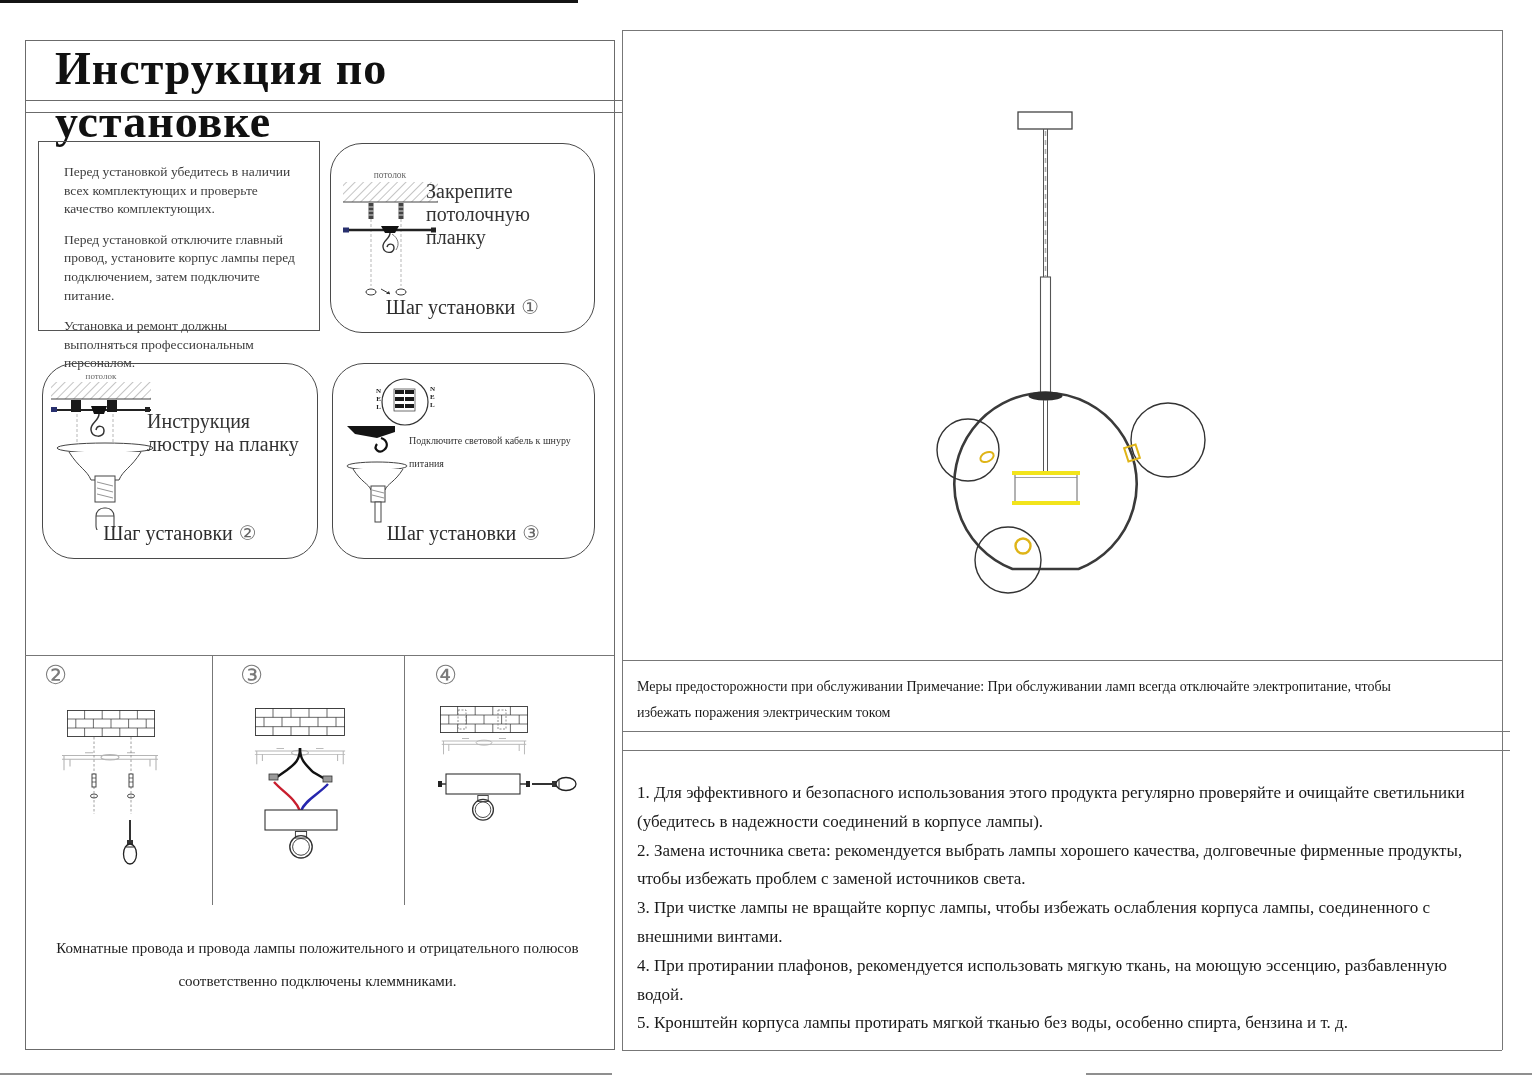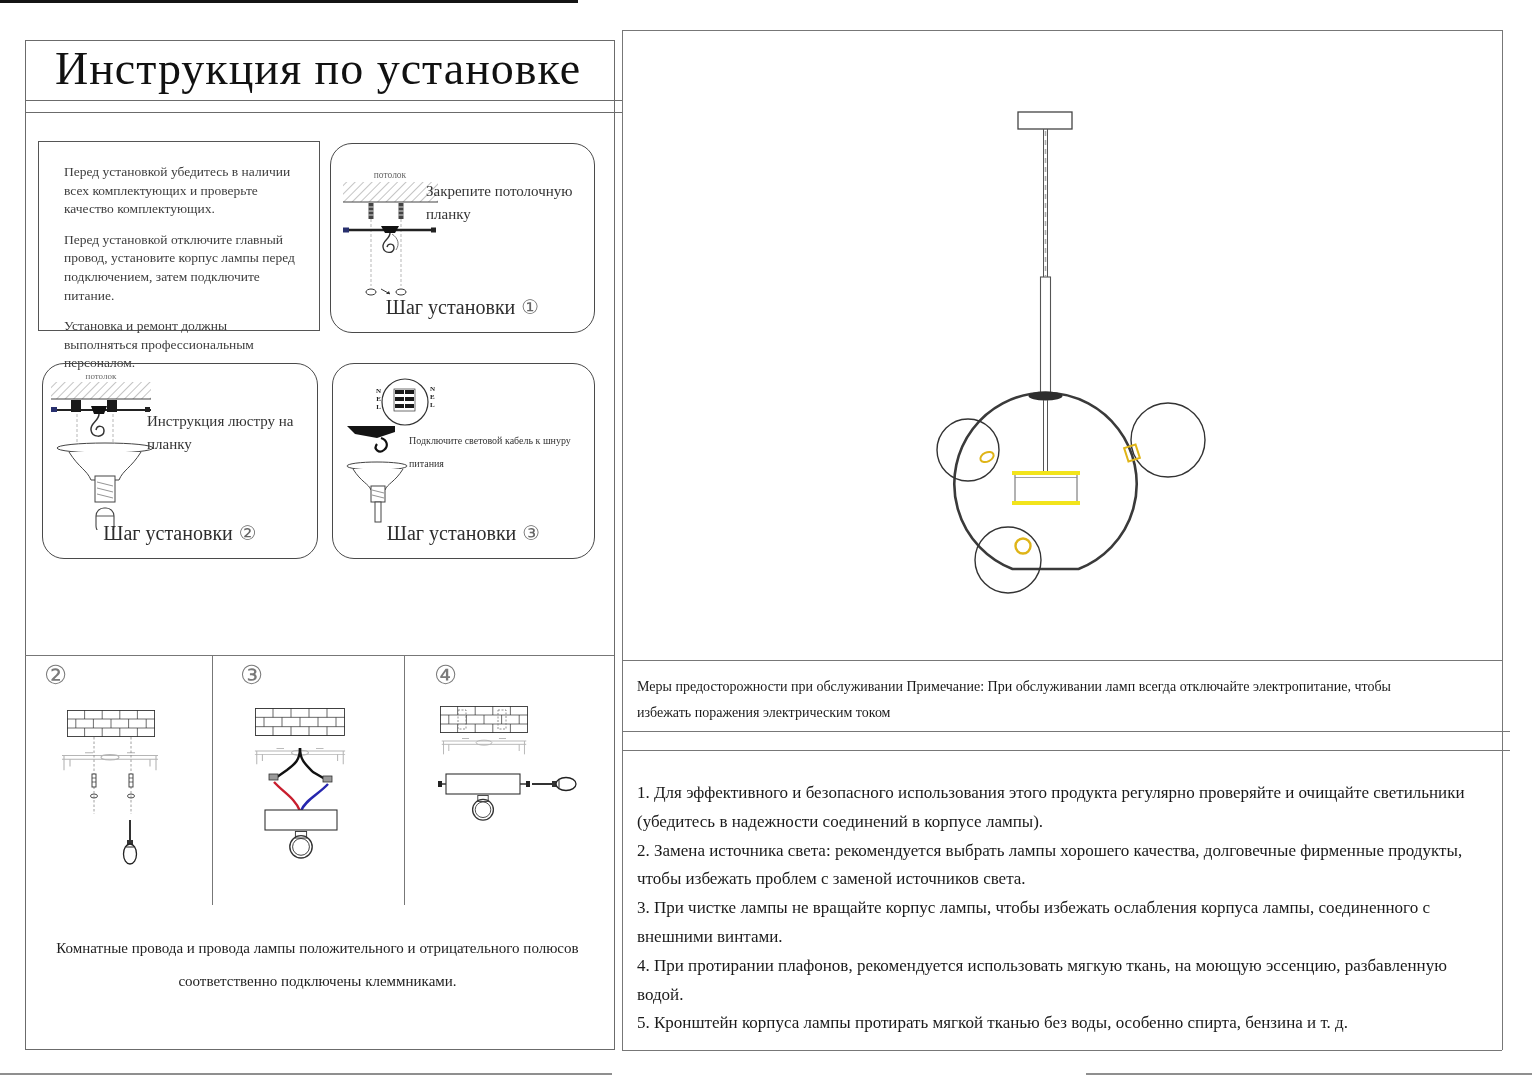--- a/index.html
+++ b/index.html
@@ -4,31 +4,31 @@
 <style>
   html,body{margin:0;padding:0;background:#fff;}
   .page{position:relative;width:1532px;height:1080px;background:#fff;overflow:hidden;
         font-family:"Liberation Serif","DejaVu Serif",serif;color:#1c1c1c;}
   .abs{position:absolute;}
   .hline{position:absolute;height:1px;background:#777;}
   .vline{position:absolute;width:1px;background:#777;}
 
   .top-edge{left:0;top:0;width:578px;height:3px;background:#141414;}
   .left-panel{left:25px;top:40px;width:588px;height:1008px;border:1px solid #6b6b6b;}
-  .page-title{left:55px;top:42px;width:540px;margin:0;font-size:46px;font-weight:normal;color:#111;letter-spacing:1px;}
+  .page-title{left:55px;top:42px;width:540px;margin:0;font-size:46px;font-weight:bold;color:#111;letter-spacing:1px;}
   .title-sep{left:25px;top:100px;width:597px;height:11px;border-top:1px solid #6b6b6b;border-bottom:1px solid #6b6b6b;}
 
   .warning-box{left:38px;top:141px;width:282px;height:190px;border:1px solid #555;box-sizing:border-box;padding:9px 10px 0 13px;}
   .warning-box p{margin:12px;font-size:13.5px;line-height:18.6px;color:#3d3d3d;}
 
-  .rbox{position:absolute;border:1px solid #4a4a4a;border-radius:22px;box-sizing:border-box;}
+  .rbox{position:absolute;border:1px solid #4a4a4a;border-radius:32px;box-sizing:border-box;}
   .box-step1{left:330px;top:143px;width:265px;height:190px;}
   .box-step2{left:42px;top:363px;width:276px;height:196px;}
   .box-step3{left:332px;top:363px;width:263px;height:196px;}
-  .step-caption{position:absolute;font-size:15px;line-height:23px;color:#333;}
+  .step-caption{position:absolute;font-size:20px;line-height:23px;color:#333;}
   .cap1{left:95px;top:36px;width:162px;}
   .cap2{left:104px;top:46px;width:166px;}
   .cap3{left:76px;top:65px;width:184px;font-size:10px;}
   .step-footer{position:absolute;left:0;right:0;bottom:13px;text-align:center;font-size:20px;color:#2d2d2d;}
   .cnum{font-family:"DejaVu Sans",sans-serif;font-size:20px;color:#666;margin-left:6px;}
   .minisvg{position:absolute;}
 
   .panel-top{left:25px;top:655px;width:589px;}
   .panel-div1{left:212px;top:655px;height:250px;}
   .panel-div2{left:404px;top:655px;height:250px;}

